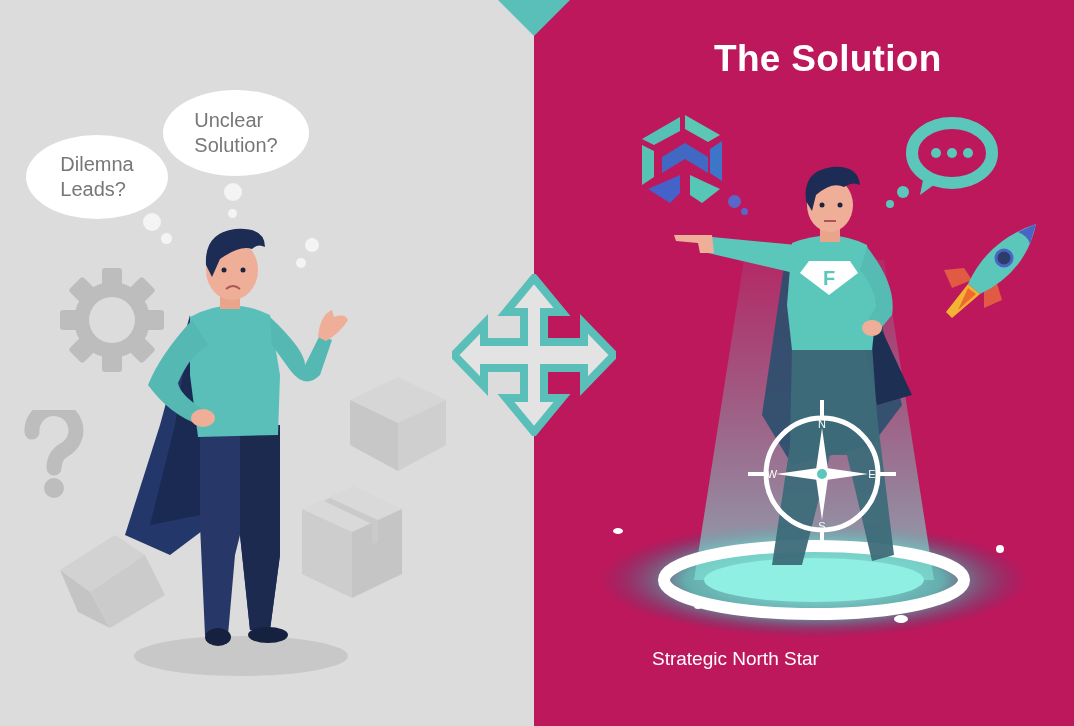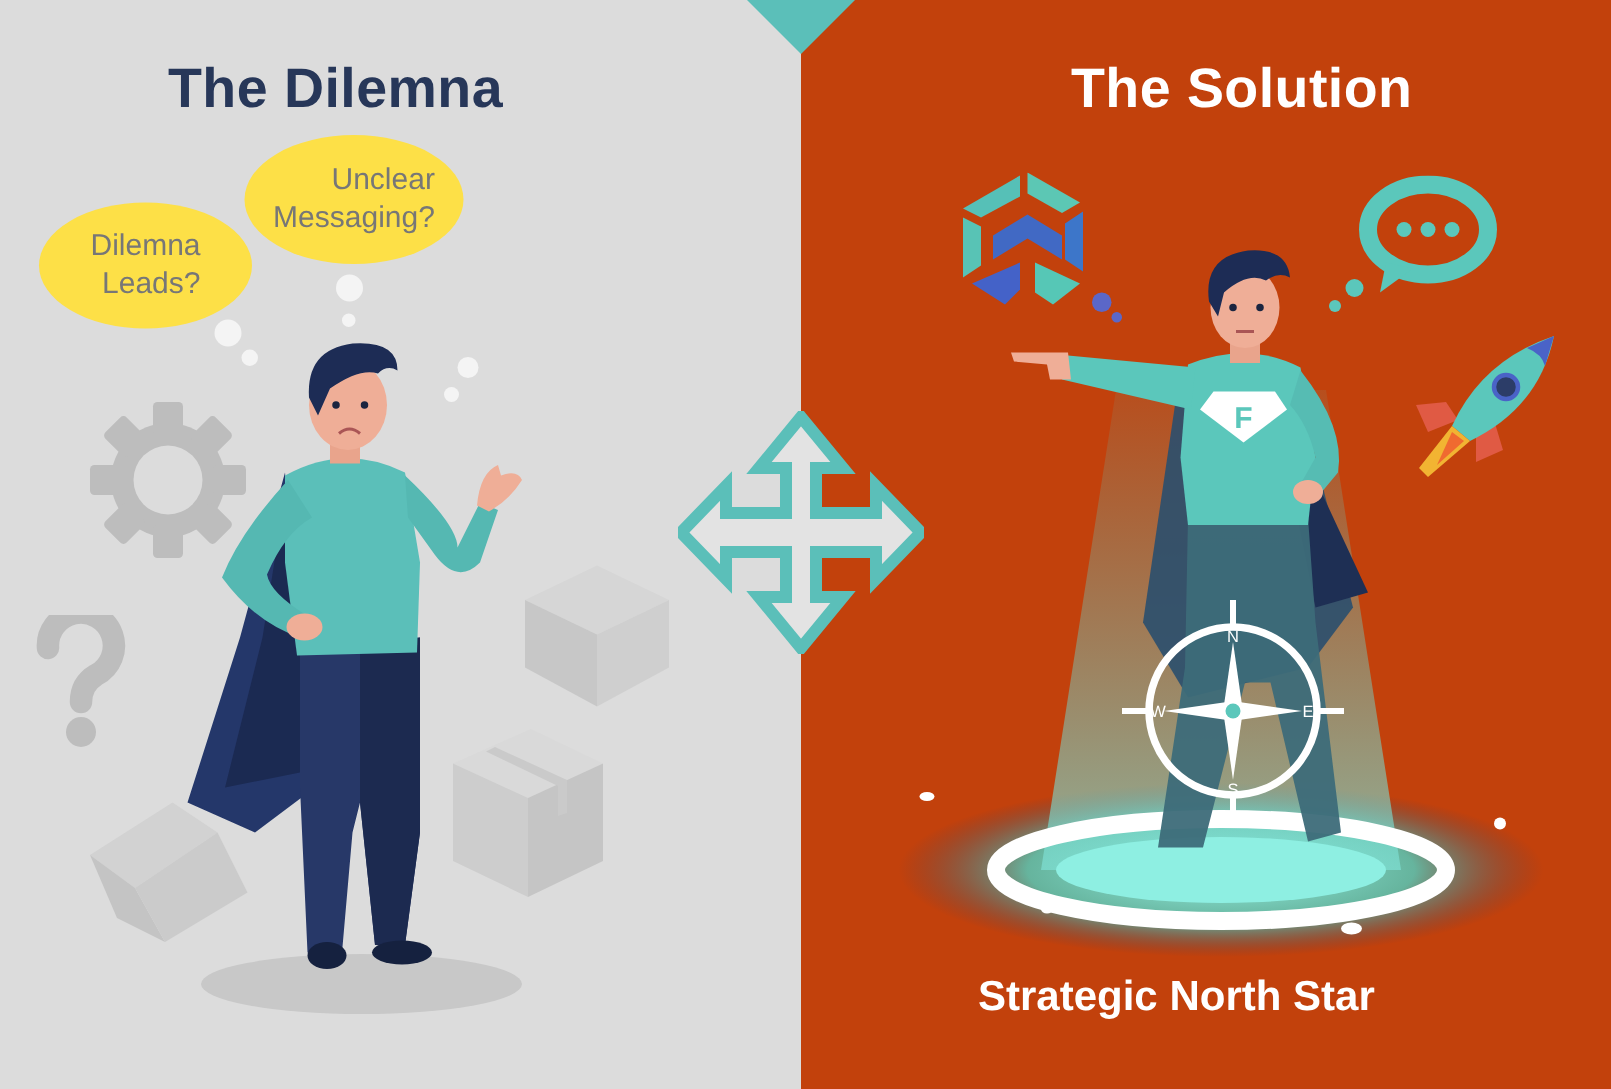--- a/index.html
+++ b/index.html
@@ -1,38 +1,37 @@
 <!DOCTYPE html>
 <html><head>
 <meta charset="utf-8">
 <style>
   html,body{margin:0;padding:0;}
   body{width:1074px;height:726px;overflow:hidden;position:relative;font-family:"Liberation Sans","DejaVu Sans",sans-serif;}
   .panel{position:absolute;top:0;height:726px;overflow:hidden;}
   .left{left:0;width:534px;background:#dcdcdc;}
-  .right{left:534px;width:540px;background:#c2410c;}
+  .right{left:534px;width:540px;background:#be185d;}
   .title{position:absolute;font-weight:bold;font-size:37px;letter-spacing:0.3px;}
   .left .title{left:112px;top:38px;color:#273759;}
   .right .title{left:180px;top:38px;color:#ffffff;}
-  .bubble{position:absolute;background:#fde047;border-radius:50%;color:#777;font-size:20px;text-align:right;display:flex;align-items:center;justify-content:center;line-height:25px;}
+  .bubble{position:absolute;background:#ffffff;border-radius:50%;color:#777;font-size:20px;text-align:left;display:flex;align-items:center;justify-content:center;line-height:25px;}
   .dot{position:absolute;background:#f4f4f4;border-radius:50%;}
-  .caption{position:absolute;left:652px;top:648px;color:#fff;font-weight:bold;font-size:28px;}
+  .caption{position:absolute;left:652px;top:648px;color:#fff;font-weight:normal;font-size:19px;}
   svg{position:absolute;}
 </style>
 </head>
 <body>
 
 <div class="panel left">
-  <div class="title">The Dilemna</div>
 
   <div class="bubble" style="left:26px;top:135px;width:142px;height:84px;">
     <div><span>Dilemna</span><br><span>Leads?</span></div>
   </div>
   <div class="bubble" style="left:163px;top:90px;width:146px;height:86px;">
-    <div><span>Unclear</span><br><span>Messaging?</span></div>
+    <div><span>Unclear</span><br><span>Solution?</span></div>
   </div>
   <div class="dot" style="left:224px;top:183px;width:18px;height:18px;"></div>
   <div class="dot" style="left:228px;top:209px;width:9px;height:9px;"></div>
   <div class="dot" style="left:143px;top:213px;width:18px;height:18px;"></div>
   <div class="dot" style="left:161px;top:233px;width:11px;height:11px;"></div>
   <div class="dot" style="left:305px;top:238px;width:14px;height:14px;"></div>
   <div class="dot" style="left:296px;top:258px;width:10px;height:10px;"></div>
 
   <svg style="left:56px;top:264px;" width="112" height="112" viewBox="0 0 112 112">
     <g fill="#bdbdbd" transform="translate(56 56)">

